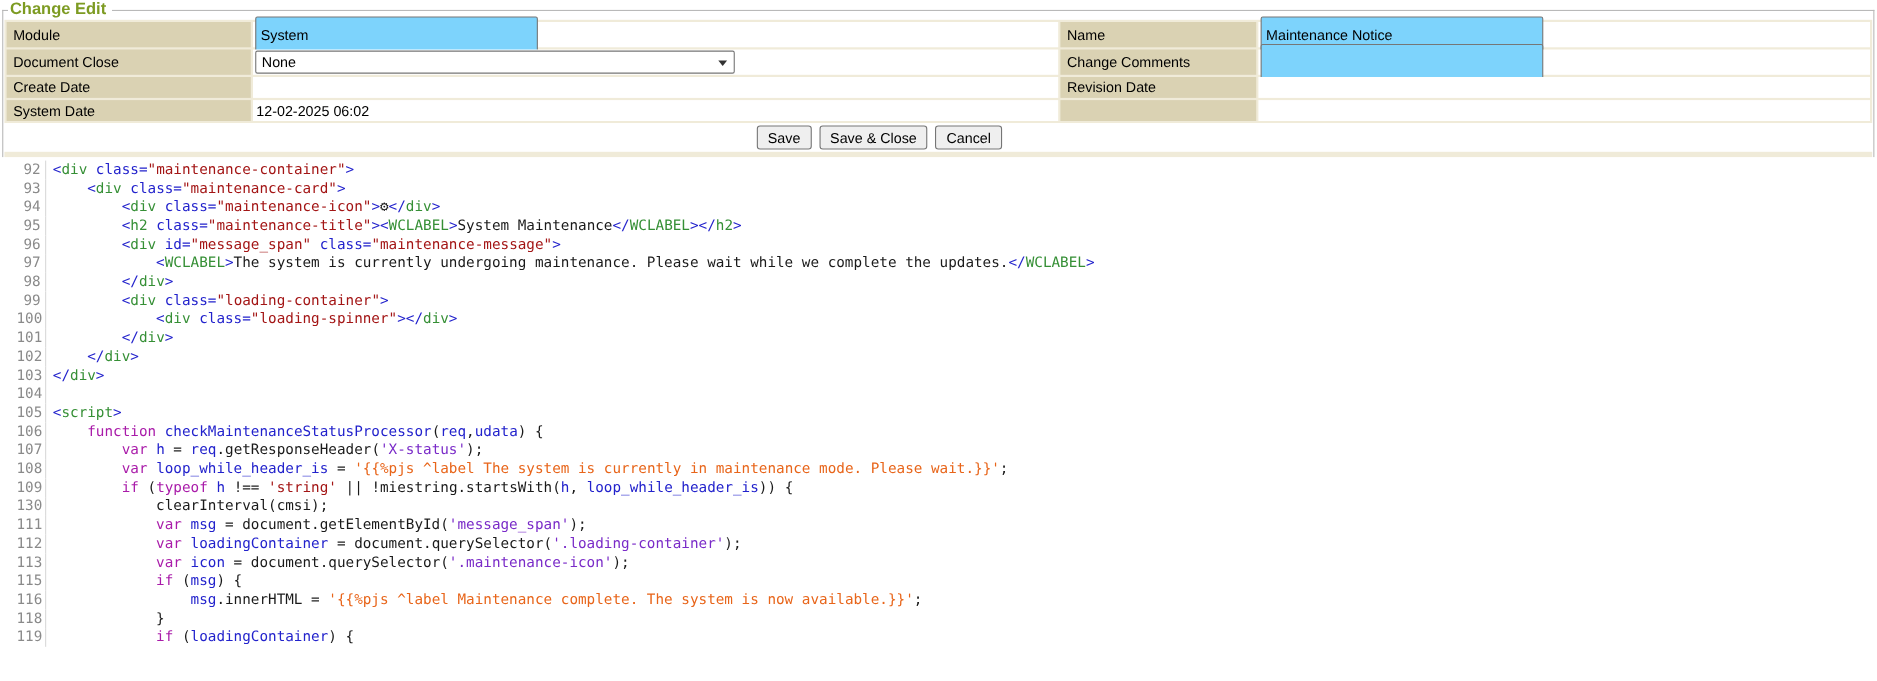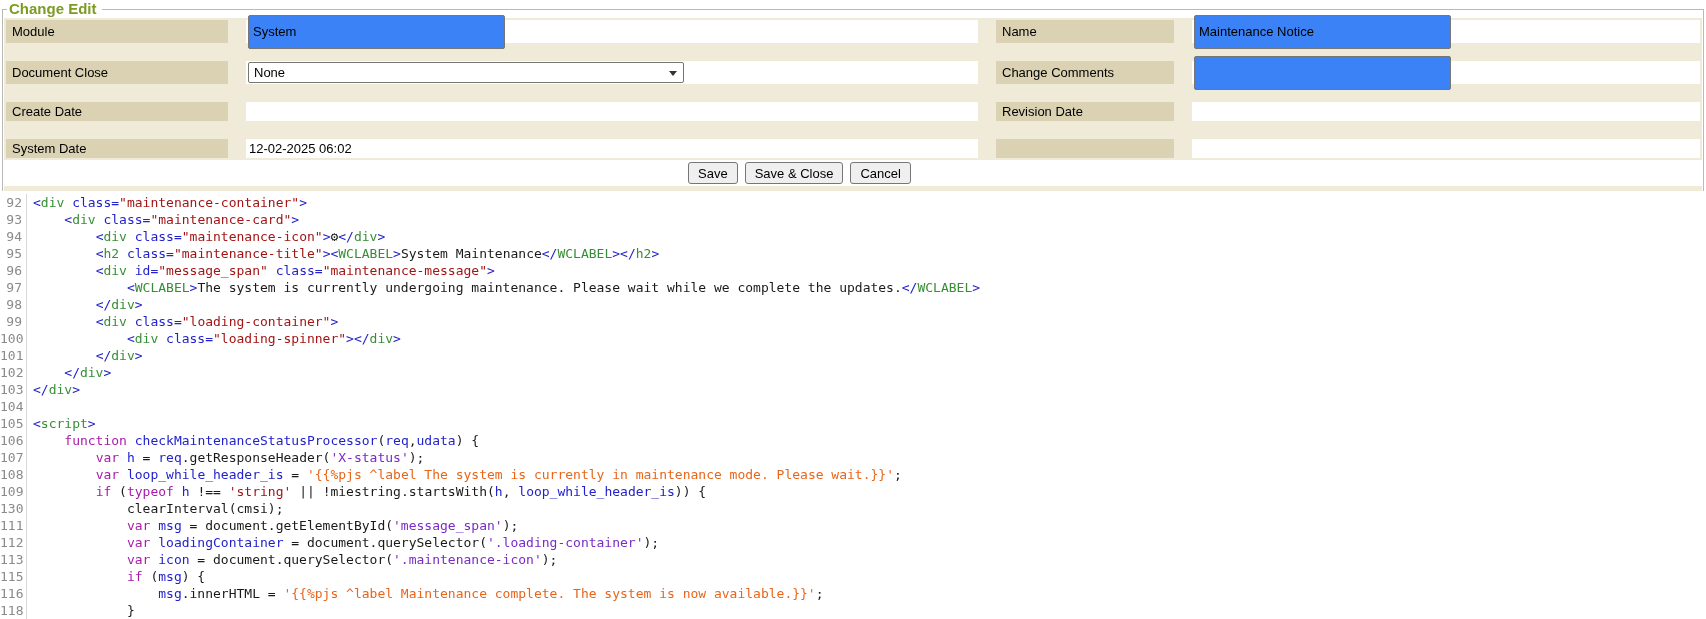--- a/index.html
+++ b/index.html
@@ -14,31 +14,31 @@
     padding:0 1px 0 1px;
   }
   legend{
     font-size:15px; font-weight:bold; color:#7D9B22;
     margin-left:3px; padding:0 5px 1px 2px; line-height:16px;
   }
   .form-grid{
     display:grid;
     grid-template-columns:222px 732px 178px 1fr;
     grid-template-rows:23px 23px 19px 19px;
-    gap:18px;
+    gap:2px;
     background:#F0EBD9;
     padding:2px;
   }
   .lbl{ background:#DAD2B3; padding:1px 6px; display:flex; align-items:center; }
   .val{ background:#ffffff; padding:0 2px; display:flex; align-items:center; }
   .val input{
     width:257px; height:19px;
     border:1px solid #767676; border-radius:2px;
     padding:16px 4px; font:13px "Liberation Sans", sans-serif; color:#000;
-    background:#3b82f6;
+    background:#7dd3fc;
   }
   .fakeselect{
     width:436px; height:21px; position:relative;
     border:1px solid #767676; border-radius:2px; background:#fff;
     display:flex; align-items:center; padding:0 18px 0 5px;
     cursor:default;
   }
   .fakeselect .caret{
     position:absolute; right:6px; top:8px; width:0; height:0;
     border-left:4px solid transparent; border-right:4px solid transparent;
@@ -62,20 +62,21 @@
   .code-area{
     padding-top:3px;
     background:#fff;
   }
   .code-line{
     display:flex;
     height:17px; line-height:17px;
     font-family:"DejaVu Sans Mono","Liberation Mono",monospace;
     font-size:13px;
     white-space:pre;
+    margin-left:15px;
   }
   .ln{
     flex:0 0 27px; width:27px;
     text-align:right; color:#8A8A8A;
     padding-right:4px;
     border-right:1px solid #d9d9d9;
   }
   .lt{ padding-left:6px; }
 </style>
 </head>

